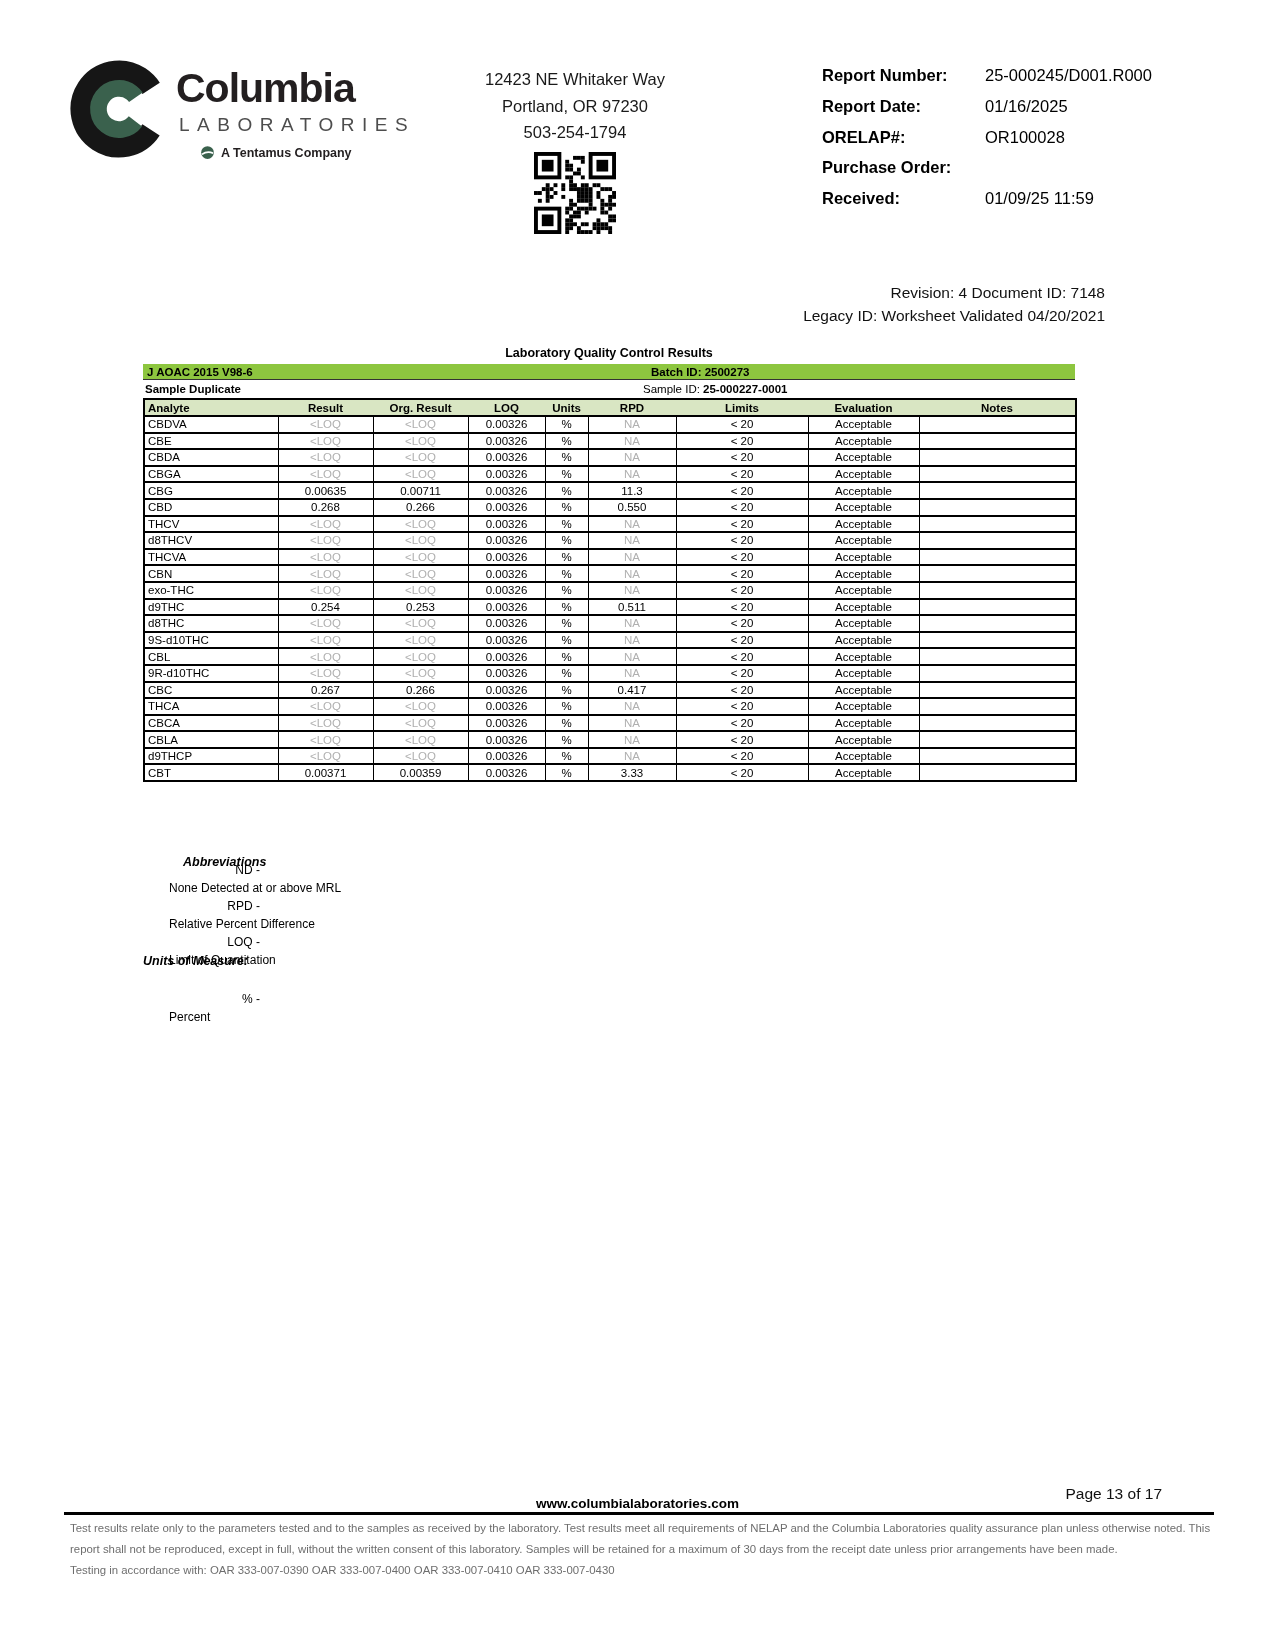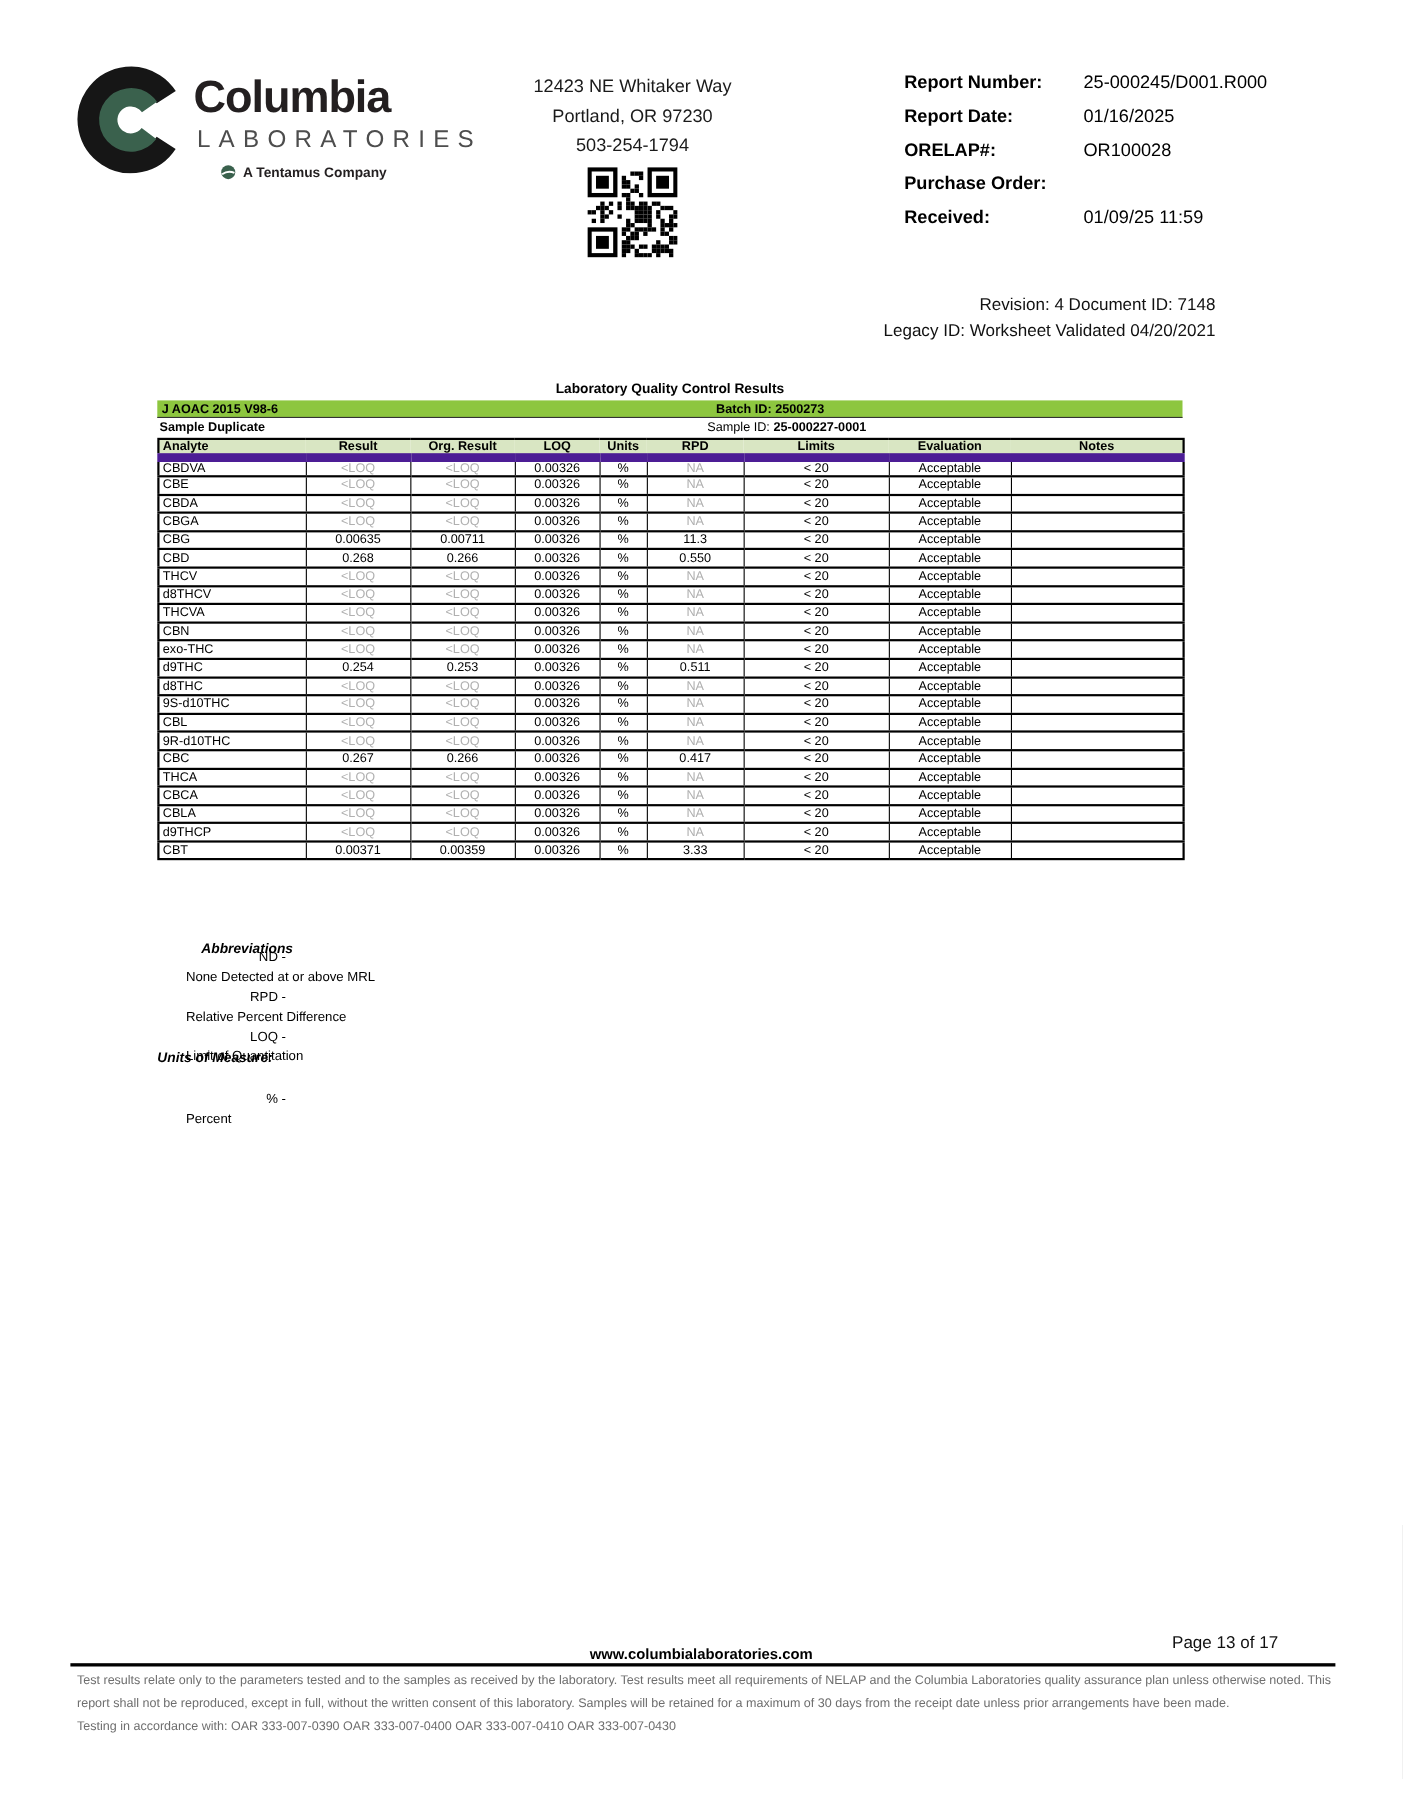--- a/index.html
+++ b/index.html
@@ -7,49 +7,49 @@
   .page {
     position:relative; width:1275px; height:1650px; margin:0 auto;
     background:#ffffff; overflow:hidden;
     font-family:"Liberation Sans", sans-serif; color:#000;
   }
   
   .logo-block { position:absolute; left:70px; top:60px; display:flex; }
   .logo-mark { width:98px; height:98px; }
   .brand-col { margin-left:8px; padding-top:8px; }
   .brand-name { font-size:41px; font-weight:bold; color:#231f20; letter-spacing:-1px; line-height:1; }
-  .brand-sub { font-size:22px; color:#4d4d4d; letter-spacing:7.5px; margin-top:5px; margin-left:3px; }
+  .brand-sub { font-size:19px; color:#4d4d4d; letter-spacing:7.5px; margin-top:5px; margin-left:3px; }
   .tagline-row { display:flex; align-items:center; margin-top:9px; margin-left:24px; }
   .tagline { font-size:12.5px; font-weight:bold; color:#231f20; margin-left:6px; }
   .address-block { position:absolute; left:455px; top:66px; width:240px; text-align:center;
                    font-size:16.5px; line-height:26.5px; color:#1a1a1a; }
   .qr-wrap { margin-top:6px; }
   .report-info { position:absolute; left:822px; top:66px; font-size:16.5px; }
   .info-row { display:flex; height:30.8px; align-items:flex-start; }
   .info-label { width:163px; font-weight:bold; }
   .info-value { white-space:nowrap; }
-  .revision-block { position:absolute; right:170px; top:266px; text-align:right;
+  .revision-block { position:absolute; right:170px; top:281px; text-align:right;
                     font-size:15.5px; line-height:23px; color:#111; }
   
   .qc-title { position:absolute; left:143px; top:346px; width:932px; text-align:center;
               font-size:12.5px; font-weight:bold; }
   .qc-band { position:absolute; left:143px; top:364px; width:932px; height:16px;
              background:#8dc63f; border-bottom:1px solid #333; line-height:16px; font-size:11.5px; }
   .qc-band .method { position:absolute; left:4px; font-weight:bold; }
   .qc-band .batch { position:absolute; left:508px; font-weight:bold; }
   .qc-sample-row { position:absolute; left:143px; top:381px; width:932px; height:17px;
                    line-height:17px; font-size:11.5px; }
   .qc-sample-row .stype { position:absolute; left:2px; font-weight:bold; }
   .qc-sample-row .sid { position:absolute; left:500px; }
   .qc-sample-row .sid b { font-weight:bold; }
   table.qc { position:absolute; left:143px; top:398px; width:932px;
              border-collapse:collapse; font-size:11.5px; table-layout:fixed; }
   table.qc { border:2px solid #000; }
   table.qc thead th { background:#d9e6c3; font-weight:bold; height:17px; text-align:center;
-                      border-top:2px solid #000; border-bottom:8px solid #4c1d95; padding:0 2px; }
+                      border-top:2px solid #000; border-bottom:1px solid #4c1d95; padding:0 2px; }
   table.qc thead th.c-analyte { text-align:left; padding-left:3px; }
   table.qc tbody td { border:1px solid #000; border-top-width:2px; border-bottom-width:2px;
                       height:16.6px; text-align:center; padding:0 2px; overflow:hidden; white-space:nowrap; }
   table.qc tbody td.c-analyte { text-align:left; padding-left:3px; }
   .muted { color:#b0b0b0; }
   
   .abbr-heading, .units-heading { position:absolute; left:143px; font-size:12.5px;
                                   font-weight:bold; font-style:italic; }
   .abbr-heading { top:855px;margin-left:40px; }
   .abbr-list { position:absolute; left:143px; top:861px; font-size:12px; line-height:18px; }

